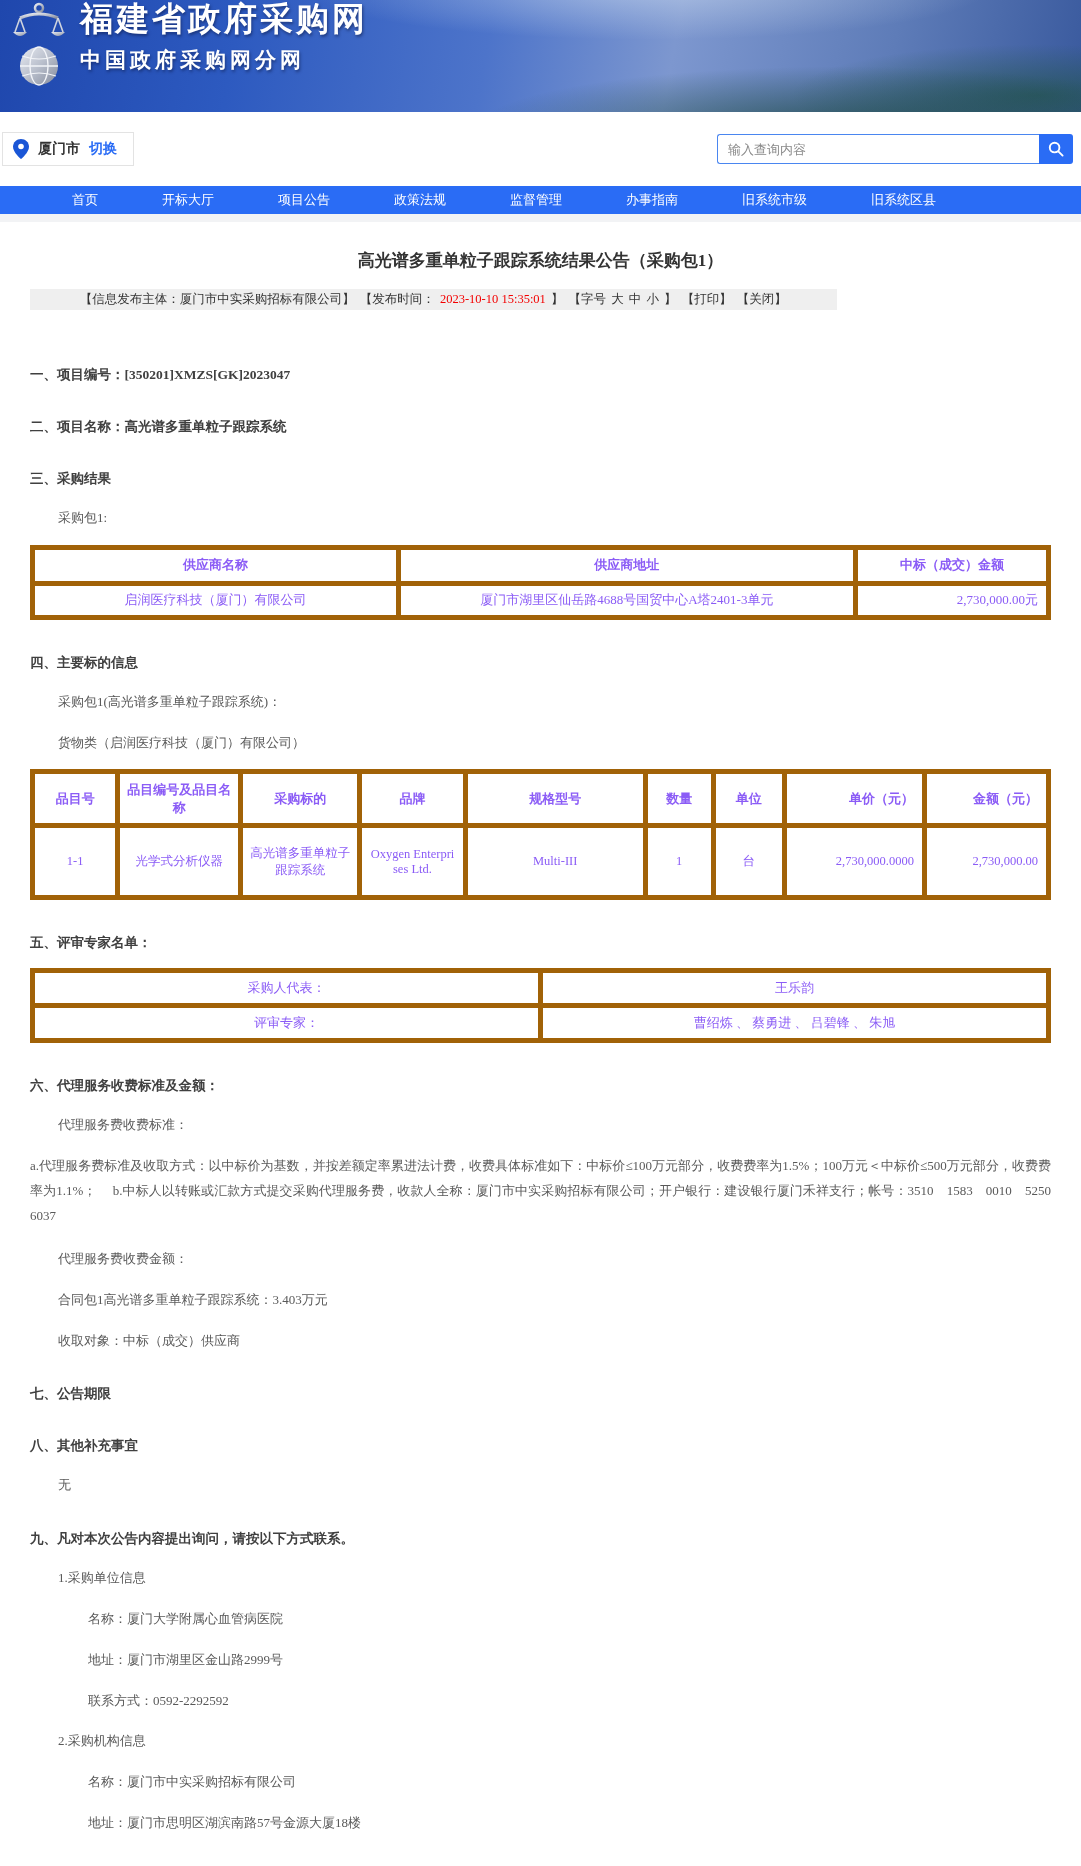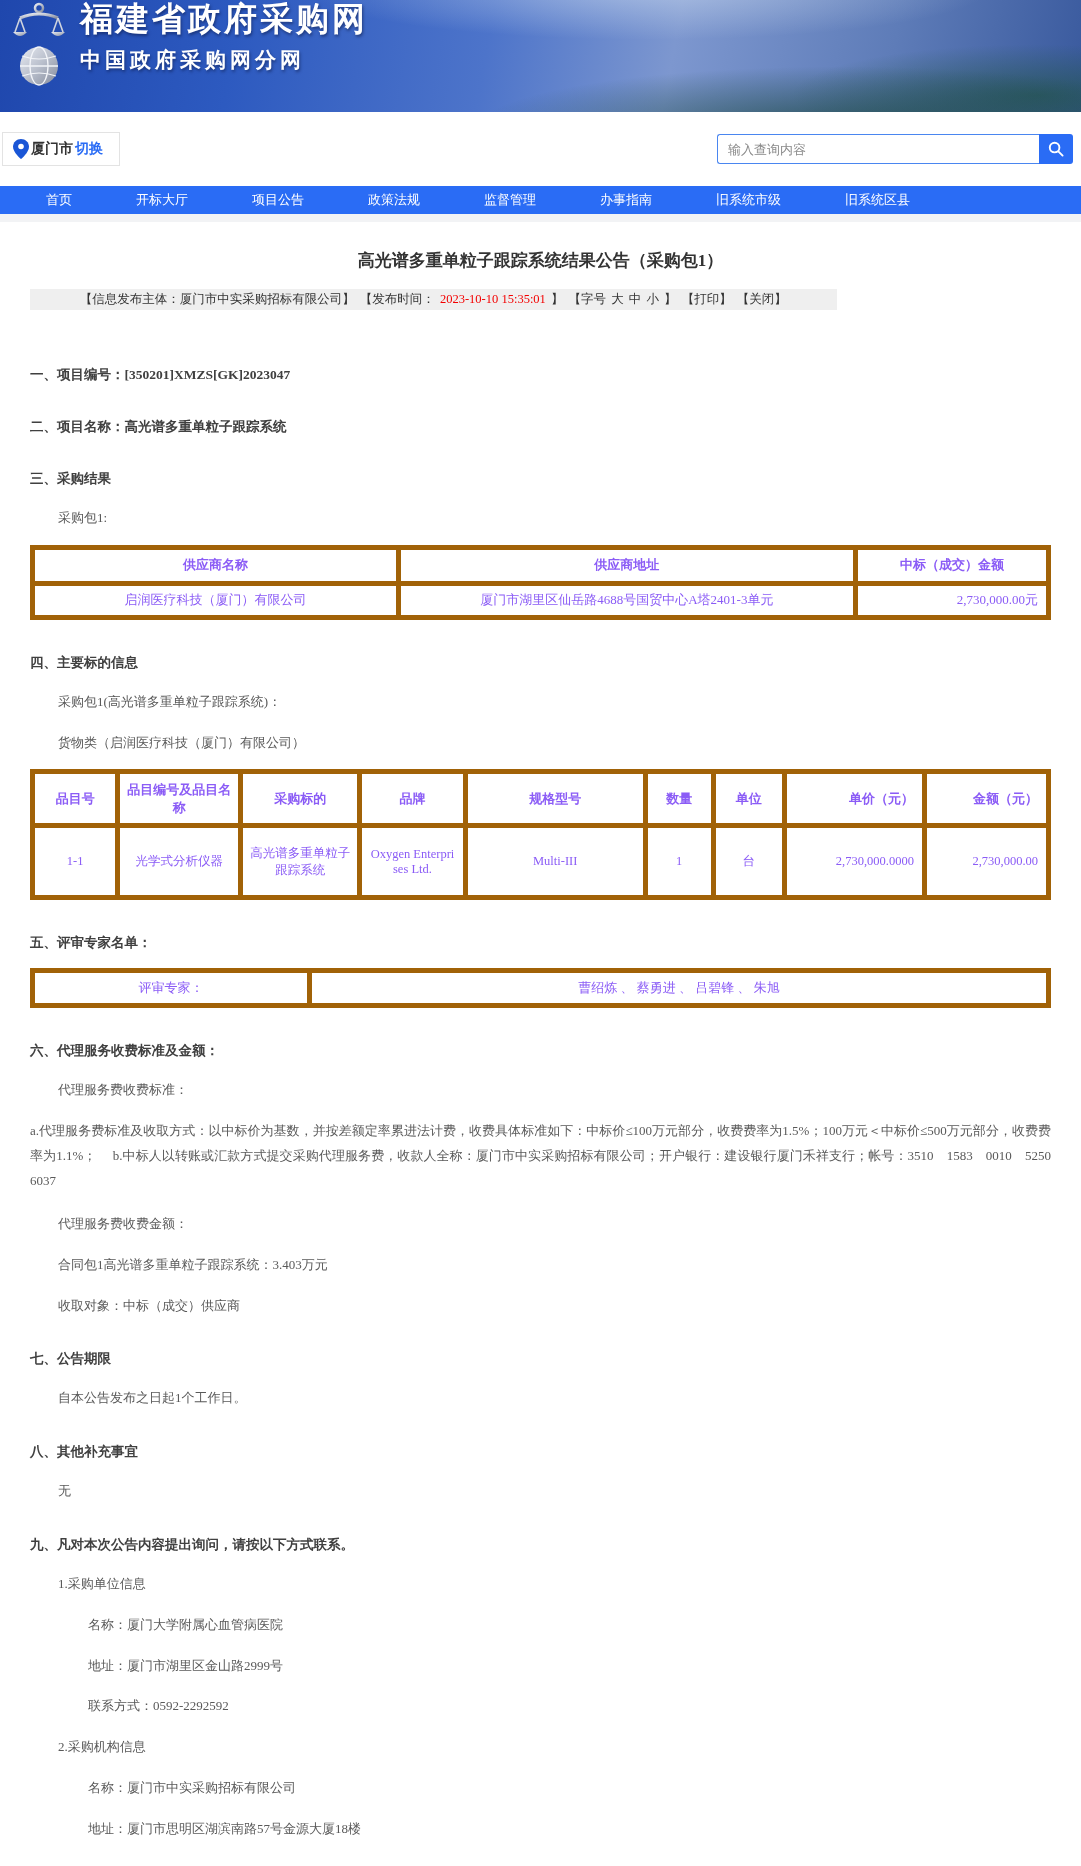--- a/index.html
+++ b/index.html
@@ -21,41 +21,41 @@
   }
   .banner-logo { margin:0 12px 0 10px; flex:0 0 auto; }
   .banner-titles { color:#fff; font-family:"Liberation Sans","DejaVu Sans",sans-serif; }
   .site-title { font-size:33px; font-weight:bold; letter-spacing:3px; line-height:1.15;
                 text-shadow:1px 2px 3px rgba(10,20,60,.5); }
   .site-subtitle { font-size:21px; font-weight:bold; letter-spacing:4px; margin-top:8px;
                    text-shadow:1px 2px 3px rgba(10,20,60,.5); }
   
   .locrow { height:74px; display:flex; align-items:center; justify-content:space-between; background:#fff; }
   .locbox {
-    display:flex; align-items:center; gap:2px; margin-left:2px;
+    display:flex; align-items:center; gap:9px; margin-left:2px;
     border:1px solid #e3e3e3; padding:6px 16px 6px 10px; background:#fff;
     font-family:"Liberation Sans","DejaVu Sans",sans-serif;
   }
   .city { font-size:14px; font-weight:bold; color:#333; }
   .switch { font-size:14px; font-weight:bold; color:#2a6cf5; cursor:pointer; text-decoration:none; }
   .search { display:flex; margin-right:8px; height:30px; }
   .search input {
     width:322px; height:30px; border:1px solid #4a86f0; border-right:none;
     border-radius:3px 0 0 3px; padding:0 10px; font-size:13px; color:#a21caf; outline:none;
     font-family:"Liberation Sans","DejaVu Sans",sans-serif;
   }
   .search input::placeholder { color:#8a8a8a; }
   .search button {
     width:34px; height:30px; border:none; background:#2a6cf5; color:#fff;
     border-radius:0 3px 3px 0; cursor:pointer; display:flex; align-items:center; justify-content:center;
   }
   
   .nav {
     height:28px; background:#2a6cf5; display:flex; align-items:center;
-    padding-left:46px; gap:64px;
+    padding-left:72px; gap:64px;
     font-family:"Liberation Sans","DejaVu Sans",sans-serif;
   }
   .nav a { color:#fff; font-size:13px; text-decoration:none; white-space:nowrap; cursor:pointer; }
   .nav-strip { height:8px; background:#f2f3f5; }
   
   .content { margin:0 30px; }
   .doc-title {
     text-align:center; font-size:17px; font-weight:bold; color:#333;
     margin:27px 0 17px; font-family:Liberation Serif, serif;
   }
@@ -222,36 +222,39 @@
       <td class="num">2,730,000.0000</td>
       <td class="num">2,730,000.00</td>
     </tr>
   </tbody>
     </table>
 
   <div class="sec-heading">五、评审专家名单：</div>
 
   <table class="t3">
     <tbody>
+        <tr>
+      <td style="width:50%">采购人代表：</td>
+      <td style="width:50%">王乐韵</td>
+    </tr>
     <tr>
       <td>评审专家：</td>
       <td>曹绍炼 、 蔡勇进 、 吕碧锋 、 朱旭</td>
     </tr>
   </tbody>
     </table>
 
   <div class="sec-heading">六、代理服务收费标准及金额：</div>
   <div class="line ind1">代理服务费收费标准：</div>
   <div class="para">a.代理服务费标准及收取方式：以中标价为基数，并按差额定率累进法计费，收费具体标准如下：中标价≤100万元部分，收费费率为1.5%；100万元＜中标价≤500万元部分，收费费率为1.1%；　 b.中标人以转账或汇款方式提交采购代理服务费，收款人全称：厦门市中实采购招标有限公司；开户银行：建设银行厦门禾祥支行；帐号：3510　1583　0010　5250　6037</div>
   <div class="line ind1">代理服务费收费金额：</div>
   <div class="line ind1">合同包1高光谱多重单粒子跟踪系统：3.403万元</div>
   <div class="line ind1">收取对象：中标（成交）供应商</div>
 
   <div class="sec-heading">七、公告期限</div>
-  <div class="line ind1">自本公告发布之日起1个工作日。</div>
 
   <div class="sec-heading">八、其他补充事宜</div>
   <div class="line ind1">无</div>
 
   <div class="sec-heading">九、凡对本次公告内容提出询问，请按以下方式联系。</div>
 
   <div class="line ind1">1.采购单位信息</div>
   <div class="line ind2">名称：厦门大学附属心血管病医院</div>
   <div class="line ind2">地址：厦门市湖里区金山路2999号</div>
   <div class="line ind2">联系方式：0592-2292592</div>

